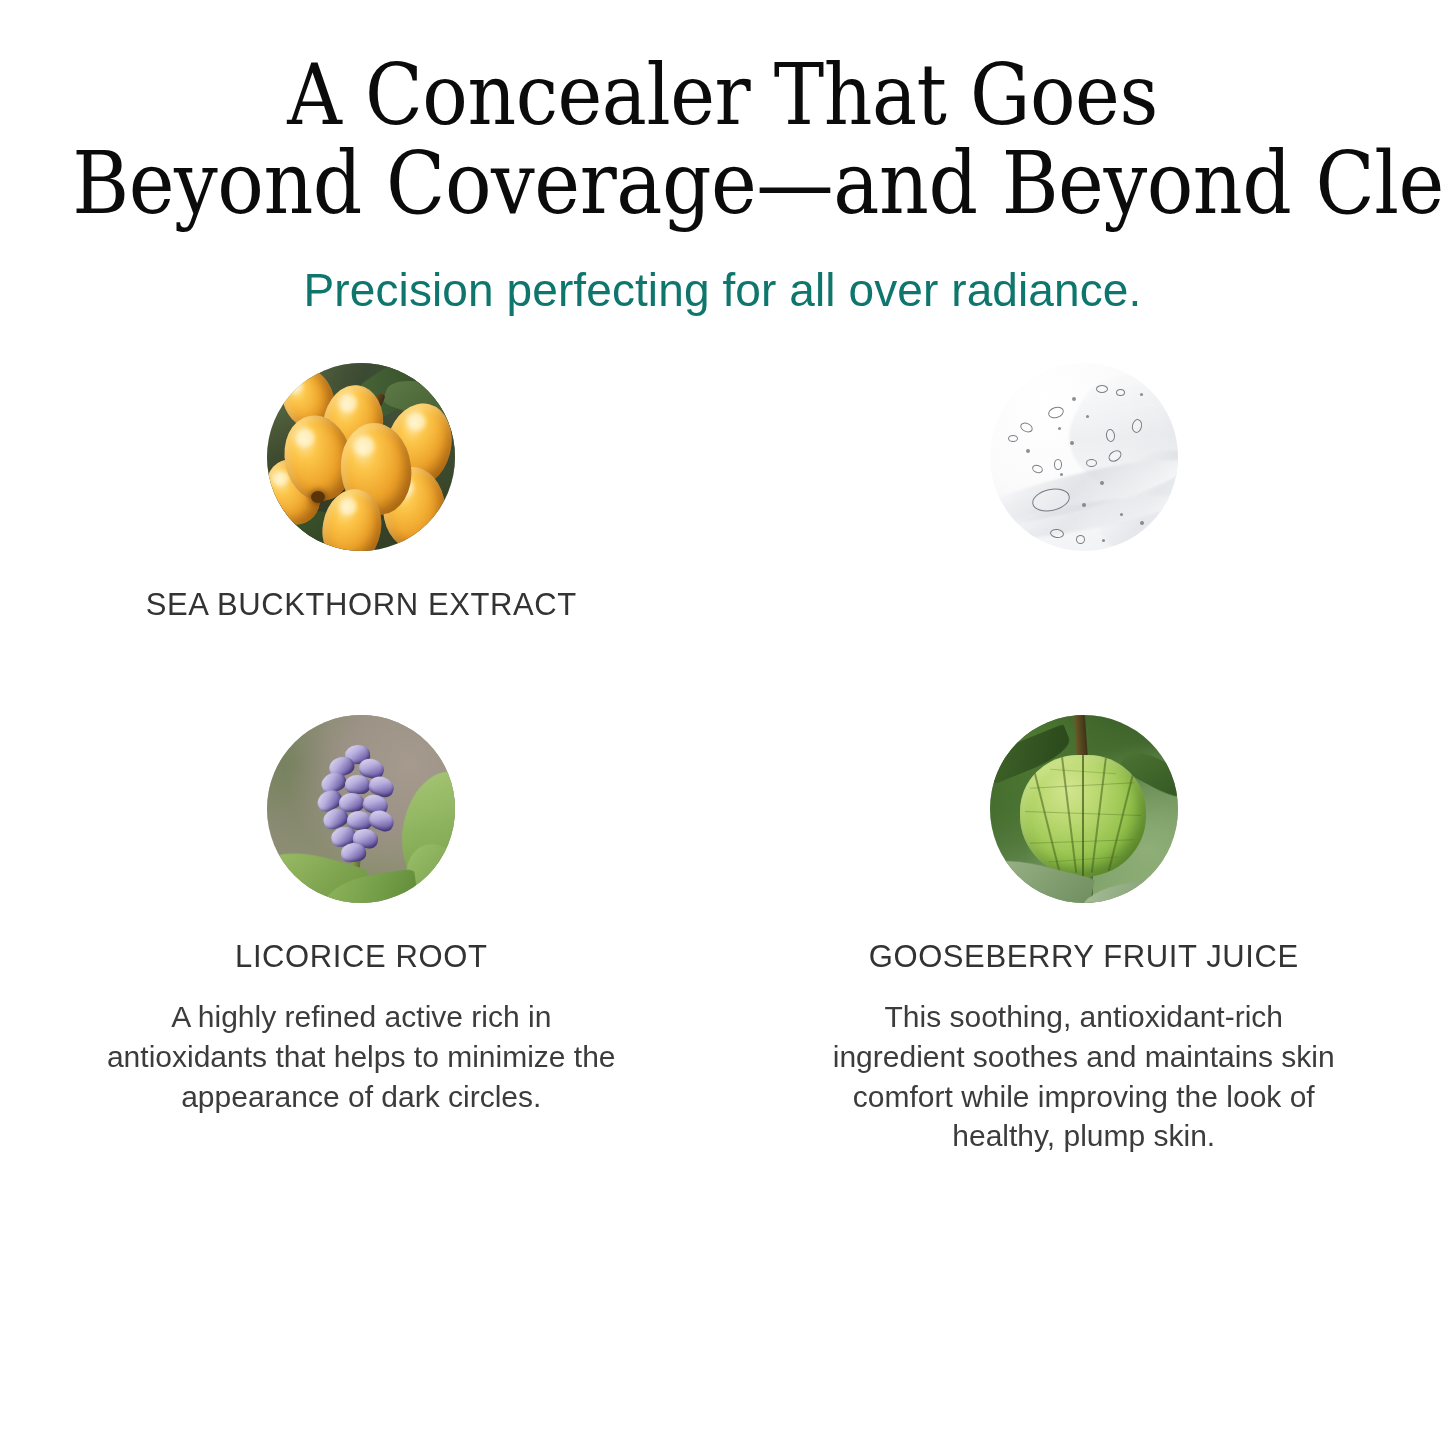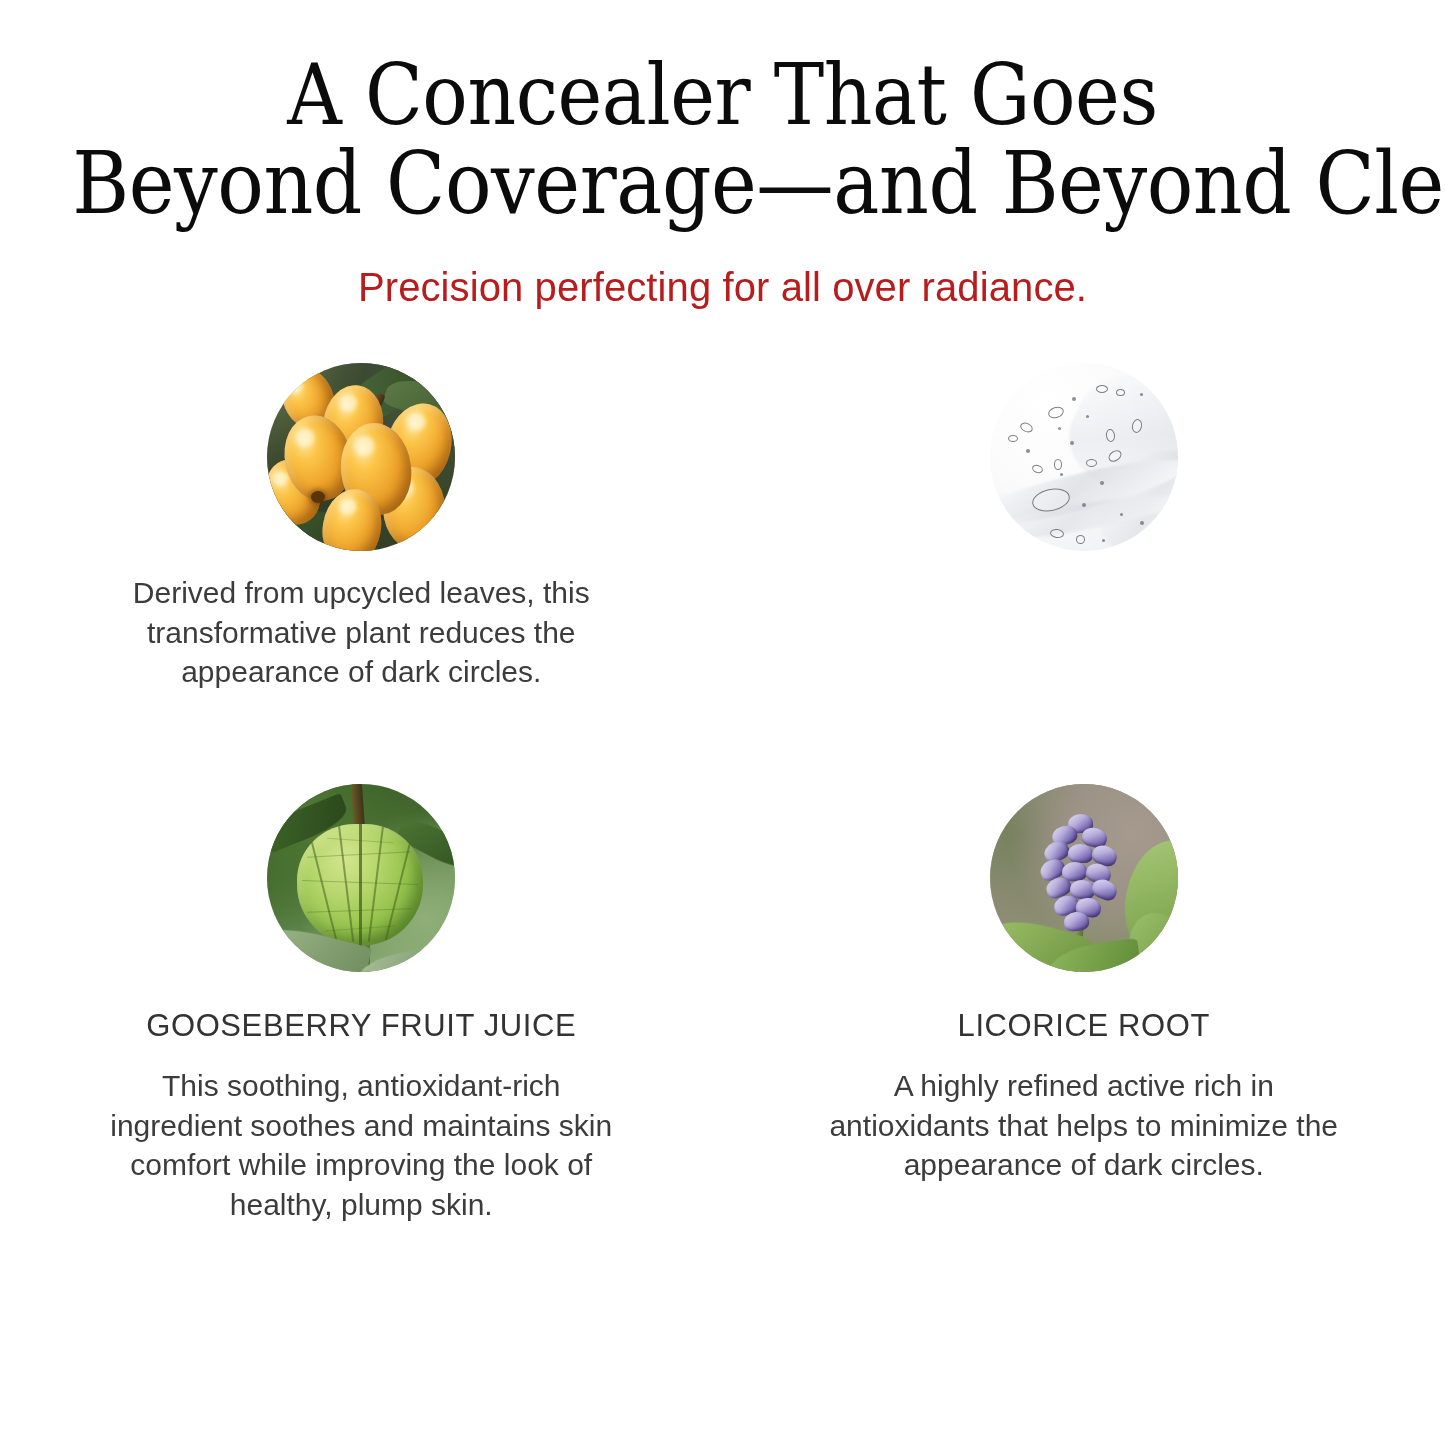--- a/index.html
+++ b/index.html
@@ -39,23 +39,23 @@
     transform:scaleX(0.90);
     transform-origin:center top;
   }
   .headline-line { display:block; white-space:nowrap; }
   .headline-line.l2 { font-size:86px; }
 
   .subtitle {
     margin-top:34px;
     font-family:"Liberation Sans", sans-serif;
     font-weight:400;
-    font-size:40px;
+    font-size:46px;
     line-height:1.2;
-    color:#b91c1c;
+    color:#0f766e;
     letter-spacing:0.1px;
   }
 
   
   .grid {
     position:absolute;
     top:363px; left:0;
     width:1445px;
     display:grid;
     grid-template-columns:1fr 1fr;
@@ -297,21 +297,21 @@
           <div class="berry b2"></div>
           <div class="berry b4"></div>
           <div class="berry b7"></div>
           <div class="berry b1"></div>
           <div class="berry b5"></div>
           <div class="berry b3"></div>
           <div class="berry b6"></div>
           <div class="navel n1"></div>
         </div>
       </div>
-      <div class="card-desc">Derived from upcycled leaves, this transformative plant reduces the appearance of dark circles.</div>
+      <div class="card-title">SEA BUCKTHORN EXTRACT</div>
     </div>
 
     <div class="card">
       <div class="thumb">
         <div class="scene gel-bg">
           <div class="gel-fold f3"></div>
           <div class="gel-fold f4"></div>
           <div class="gel-fold f1"></div>
           <div class="gel-fold f2"></div>
           <div class="bub" style="width:16px;height:11px;top:44px;left:58px;transform:rotate(-18deg);"></div>
@@ -339,47 +339,20 @@
           <div class="dot" style="width:4px;height:4px;top:140px;left:92px;"></div>
           <div class="dot" style="width:3px;height:3px;top:176px;left:112px;"></div>
           <div class="dot" style="width:4px;height:4px;top:86px;left:36px;"></div>
           <div class="dot" style="width:3px;height:3px;top:64px;left:68px;"></div>
         </div>
       </div>
     </div>
 
     <div class="card">
       <div class="thumb">
-        <div class="scene goo-bg">
-          <div class="goo-blade gb3"></div>
-          <div class="goo-blade gb4"></div>
-          <div class="goo-stem"></div>
-          <div class="goo-stem2"></div>
-          <div class="husk">
-            <div class="vcent"></div>
-            <div class="vein" style="width:2px;height:118px;top:0;left:24px;transform:rotate(-14deg);"></div>
-            <div class="vein" style="width:2px;height:118px;top:0;left:48px;transform:rotate(-7deg);"></div>
-            <div class="vein" style="width:2px;height:118px;top:0;left:78px;transform:rotate(7deg);"></div>
-            <div class="vein" style="width:2px;height:118px;top:0;left:102px;transform:rotate(14deg);"></div>
-            <div class="vein" style="width:104px;height:1.4px;top:30px;left:10px;transform:rotate(-3deg);opacity:0.6;"></div>
-            <div class="vein" style="width:116px;height:1.4px;top:58px;left:5px;transform:rotate(2deg);opacity:0.6;"></div>
-            <div class="vein" style="width:104px;height:1.4px;top:86px;left:10px;transform:rotate(-2deg);opacity:0.6;"></div>
-            <div class="vein" style="width:66px;height:1.2px;top:16px;left:30px;transform:rotate(4deg);opacity:0.45;"></div>
-            <div class="vein" style="width:70px;height:1.2px;top:104px;left:28px;transform:rotate(-4deg);opacity:0.45;"></div>
-          </div>
-          <div class="goo-blade gb1"></div>
-          <div class="goo-blade gb2"></div>
-        </div>
-      </div>
-      <div class="card-title">GOOSEBERRY FRUIT JUICE</div>
-      <div class="card-desc">This soothing, antioxidant-rich ingredient soothes and maintains skin comfort while improving the look of healthy, plump skin.</div>
-    </div>
-
-    <div class="card">
-      <div class="thumb">
         <div class="scene lic-bg">
           <div class="lic-leaf ll3"></div>
           <div class="lic-leaf ll4"></div>
           <div class="stalk"></div>
           <div class="spice"></div>
           <div class="spike">
             <div class="floret" style="top:0px;left:30px;transform:rotate(-4deg);"></div>
             <div class="floret" style="top:12px;left:14px;transform:rotate(-18deg);"></div>
             <div class="floret" style="top:14px;left:44px;transform:rotate(14deg);"></div>
             <div class="floret" style="top:28px;left:6px;transform:rotate(-24deg);"></div>
@@ -396,14 +369,41 @@
             <div class="floret" style="top:98px;left:26px;transform:rotate(-6deg);"></div>
           </div>
           <div class="lic-leaf ll1"></div>
           <div class="lic-leaf ll2"></div>
         </div>
       </div>
       <div class="card-title">LICORICE ROOT</div>
       <div class="card-desc">A highly refined active rich in antioxidants that helps to minimize the appearance of dark circles.</div>
     </div>
 
+    <div class="card">
+      <div class="thumb">
+        <div class="scene goo-bg">
+          <div class="goo-blade gb3"></div>
+          <div class="goo-blade gb4"></div>
+          <div class="goo-stem"></div>
+          <div class="goo-stem2"></div>
+          <div class="husk">
+            <div class="vcent"></div>
+            <div class="vein" style="width:2px;height:118px;top:0;left:24px;transform:rotate(-14deg);"></div>
+            <div class="vein" style="width:2px;height:118px;top:0;left:48px;transform:rotate(-7deg);"></div>
+            <div class="vein" style="width:2px;height:118px;top:0;left:78px;transform:rotate(7deg);"></div>
+            <div class="vein" style="width:2px;height:118px;top:0;left:102px;transform:rotate(14deg);"></div>
+            <div class="vein" style="width:104px;height:1.4px;top:30px;left:10px;transform:rotate(-3deg);opacity:0.6;"></div>
+            <div class="vein" style="width:116px;height:1.4px;top:58px;left:5px;transform:rotate(2deg);opacity:0.6;"></div>
+            <div class="vein" style="width:104px;height:1.4px;top:86px;left:10px;transform:rotate(-2deg);opacity:0.6;"></div>
+            <div class="vein" style="width:66px;height:1.2px;top:16px;left:30px;transform:rotate(4deg);opacity:0.45;"></div>
+            <div class="vein" style="width:70px;height:1.2px;top:104px;left:28px;transform:rotate(-4deg);opacity:0.45;"></div>
+          </div>
+          <div class="goo-blade gb1"></div>
+          <div class="goo-blade gb2"></div>
+        </div>
+      </div>
+      <div class="card-title">GOOSEBERRY FRUIT JUICE</div>
+      <div class="card-desc">This soothing, antioxidant-rich ingredient soothes and maintains skin comfort while improving the look of healthy, plump skin.</div>
+    </div>
+
   </div>
 </div>
 
 </body></html>

